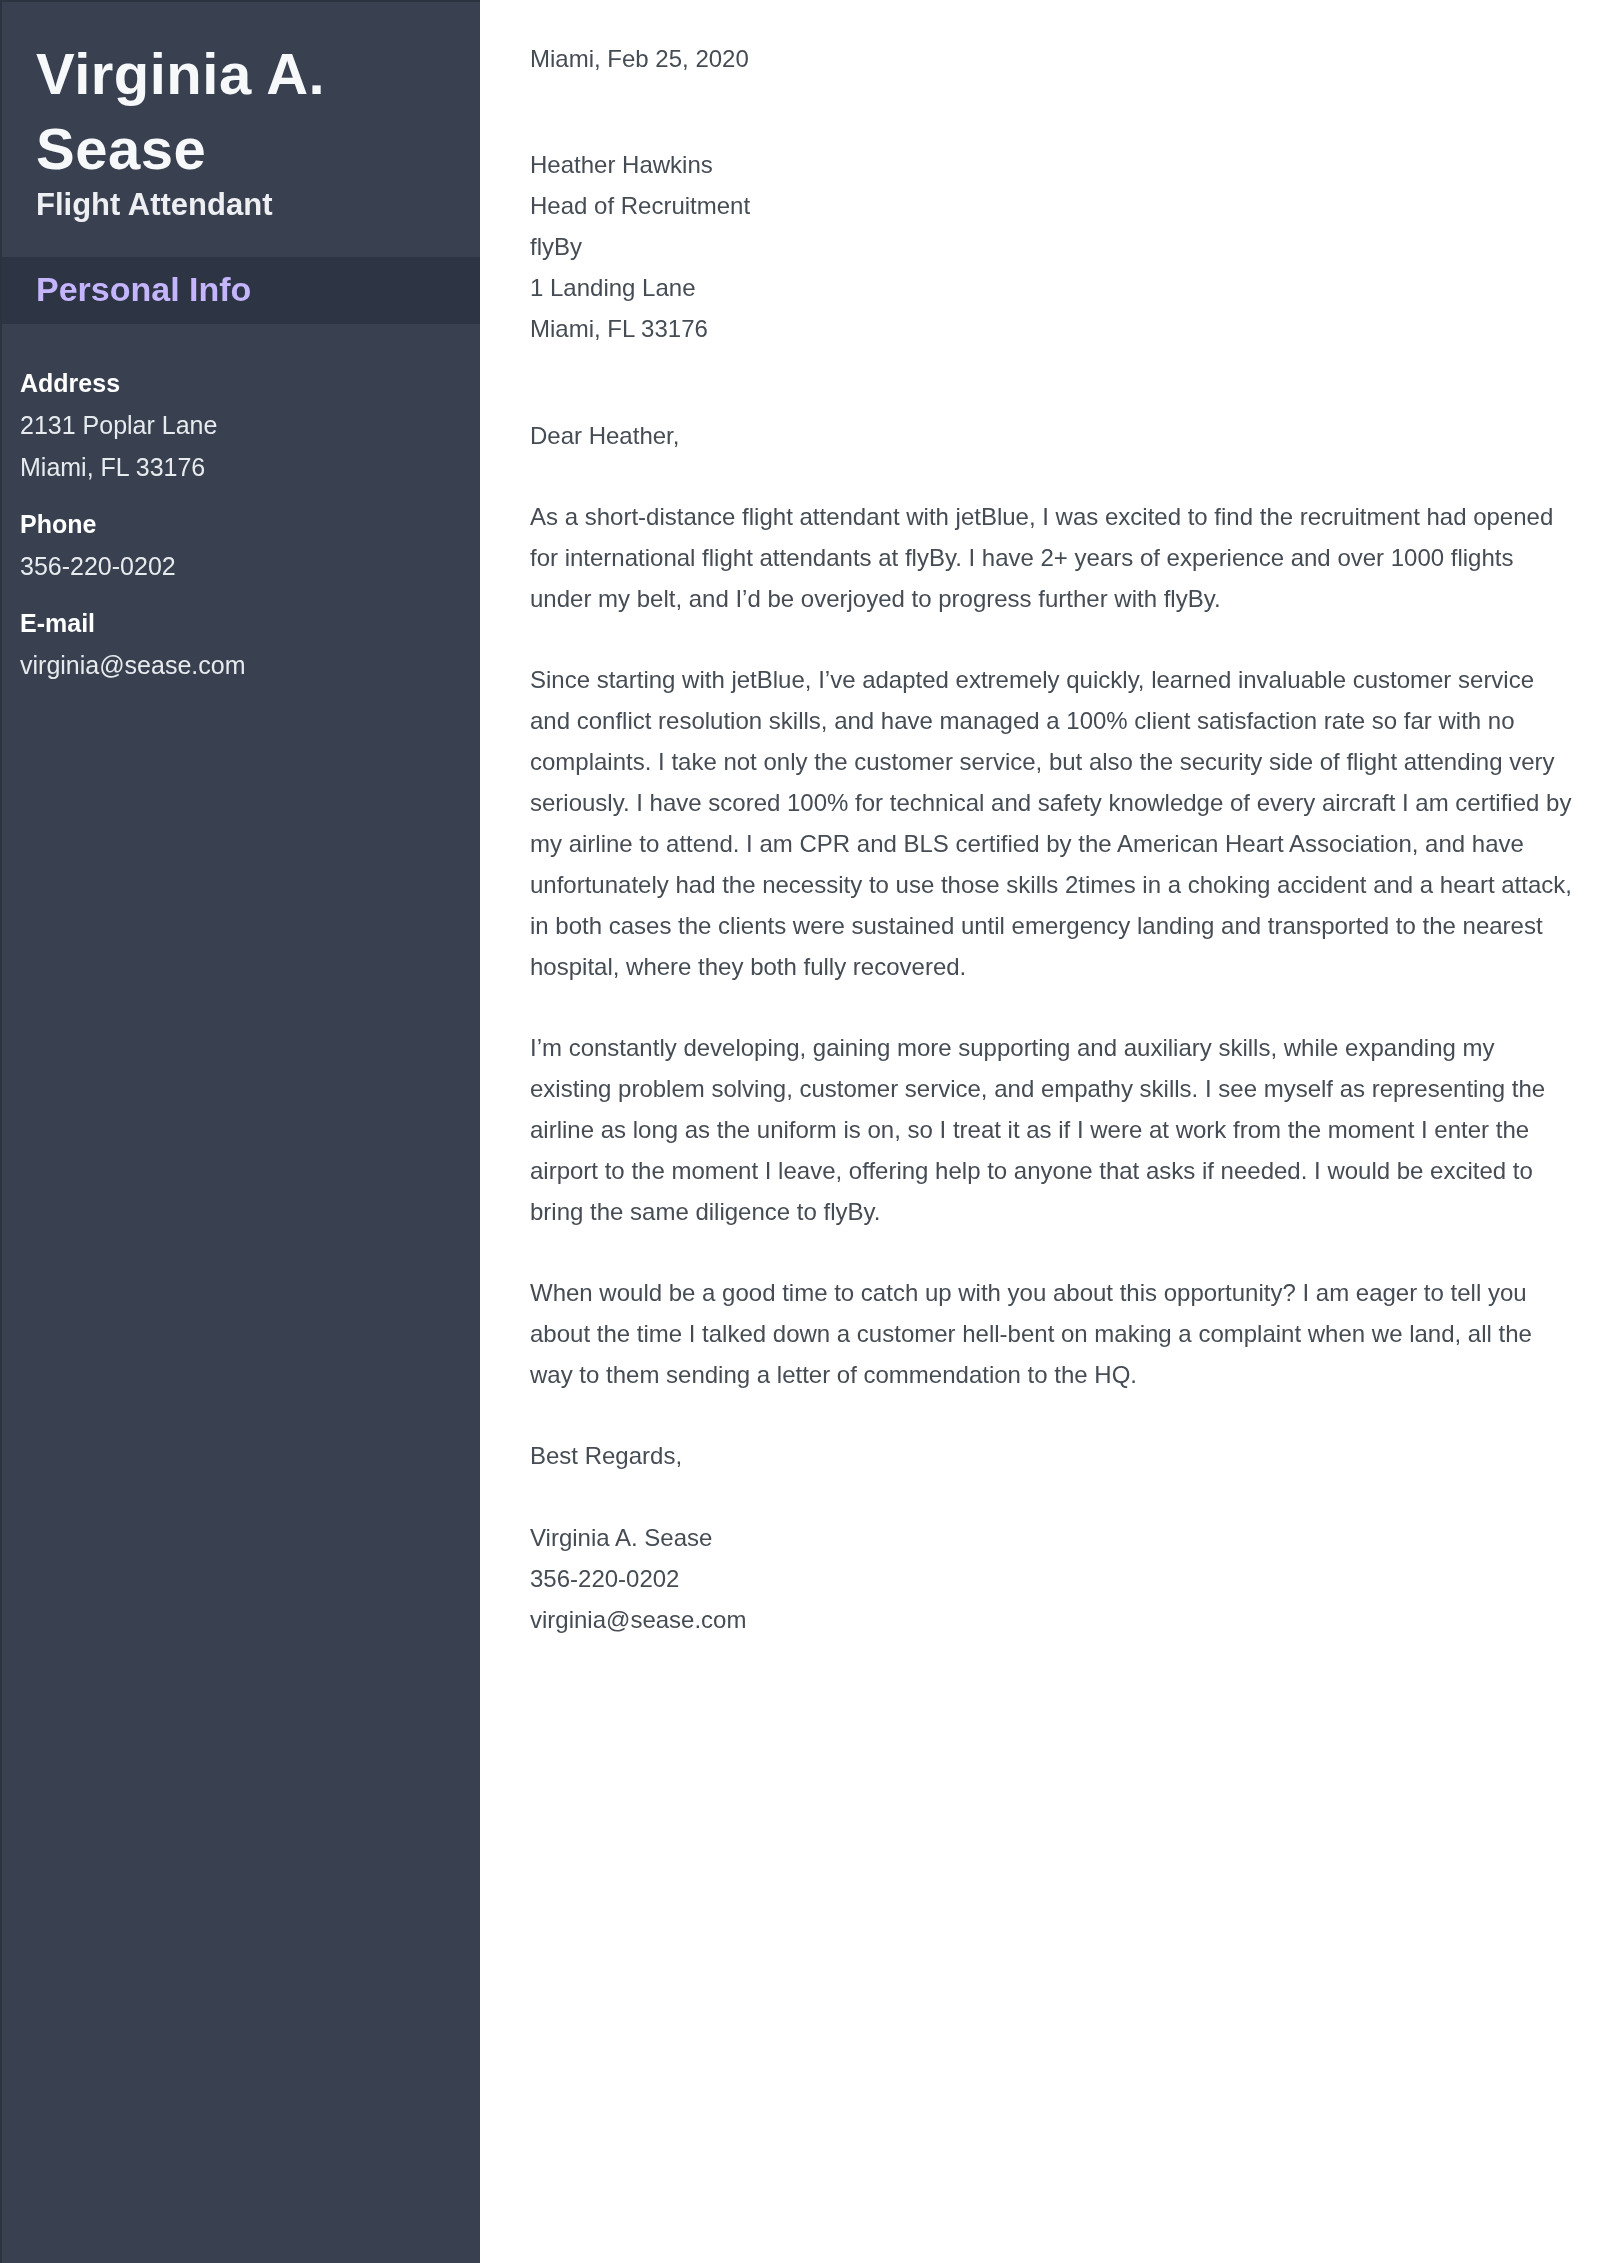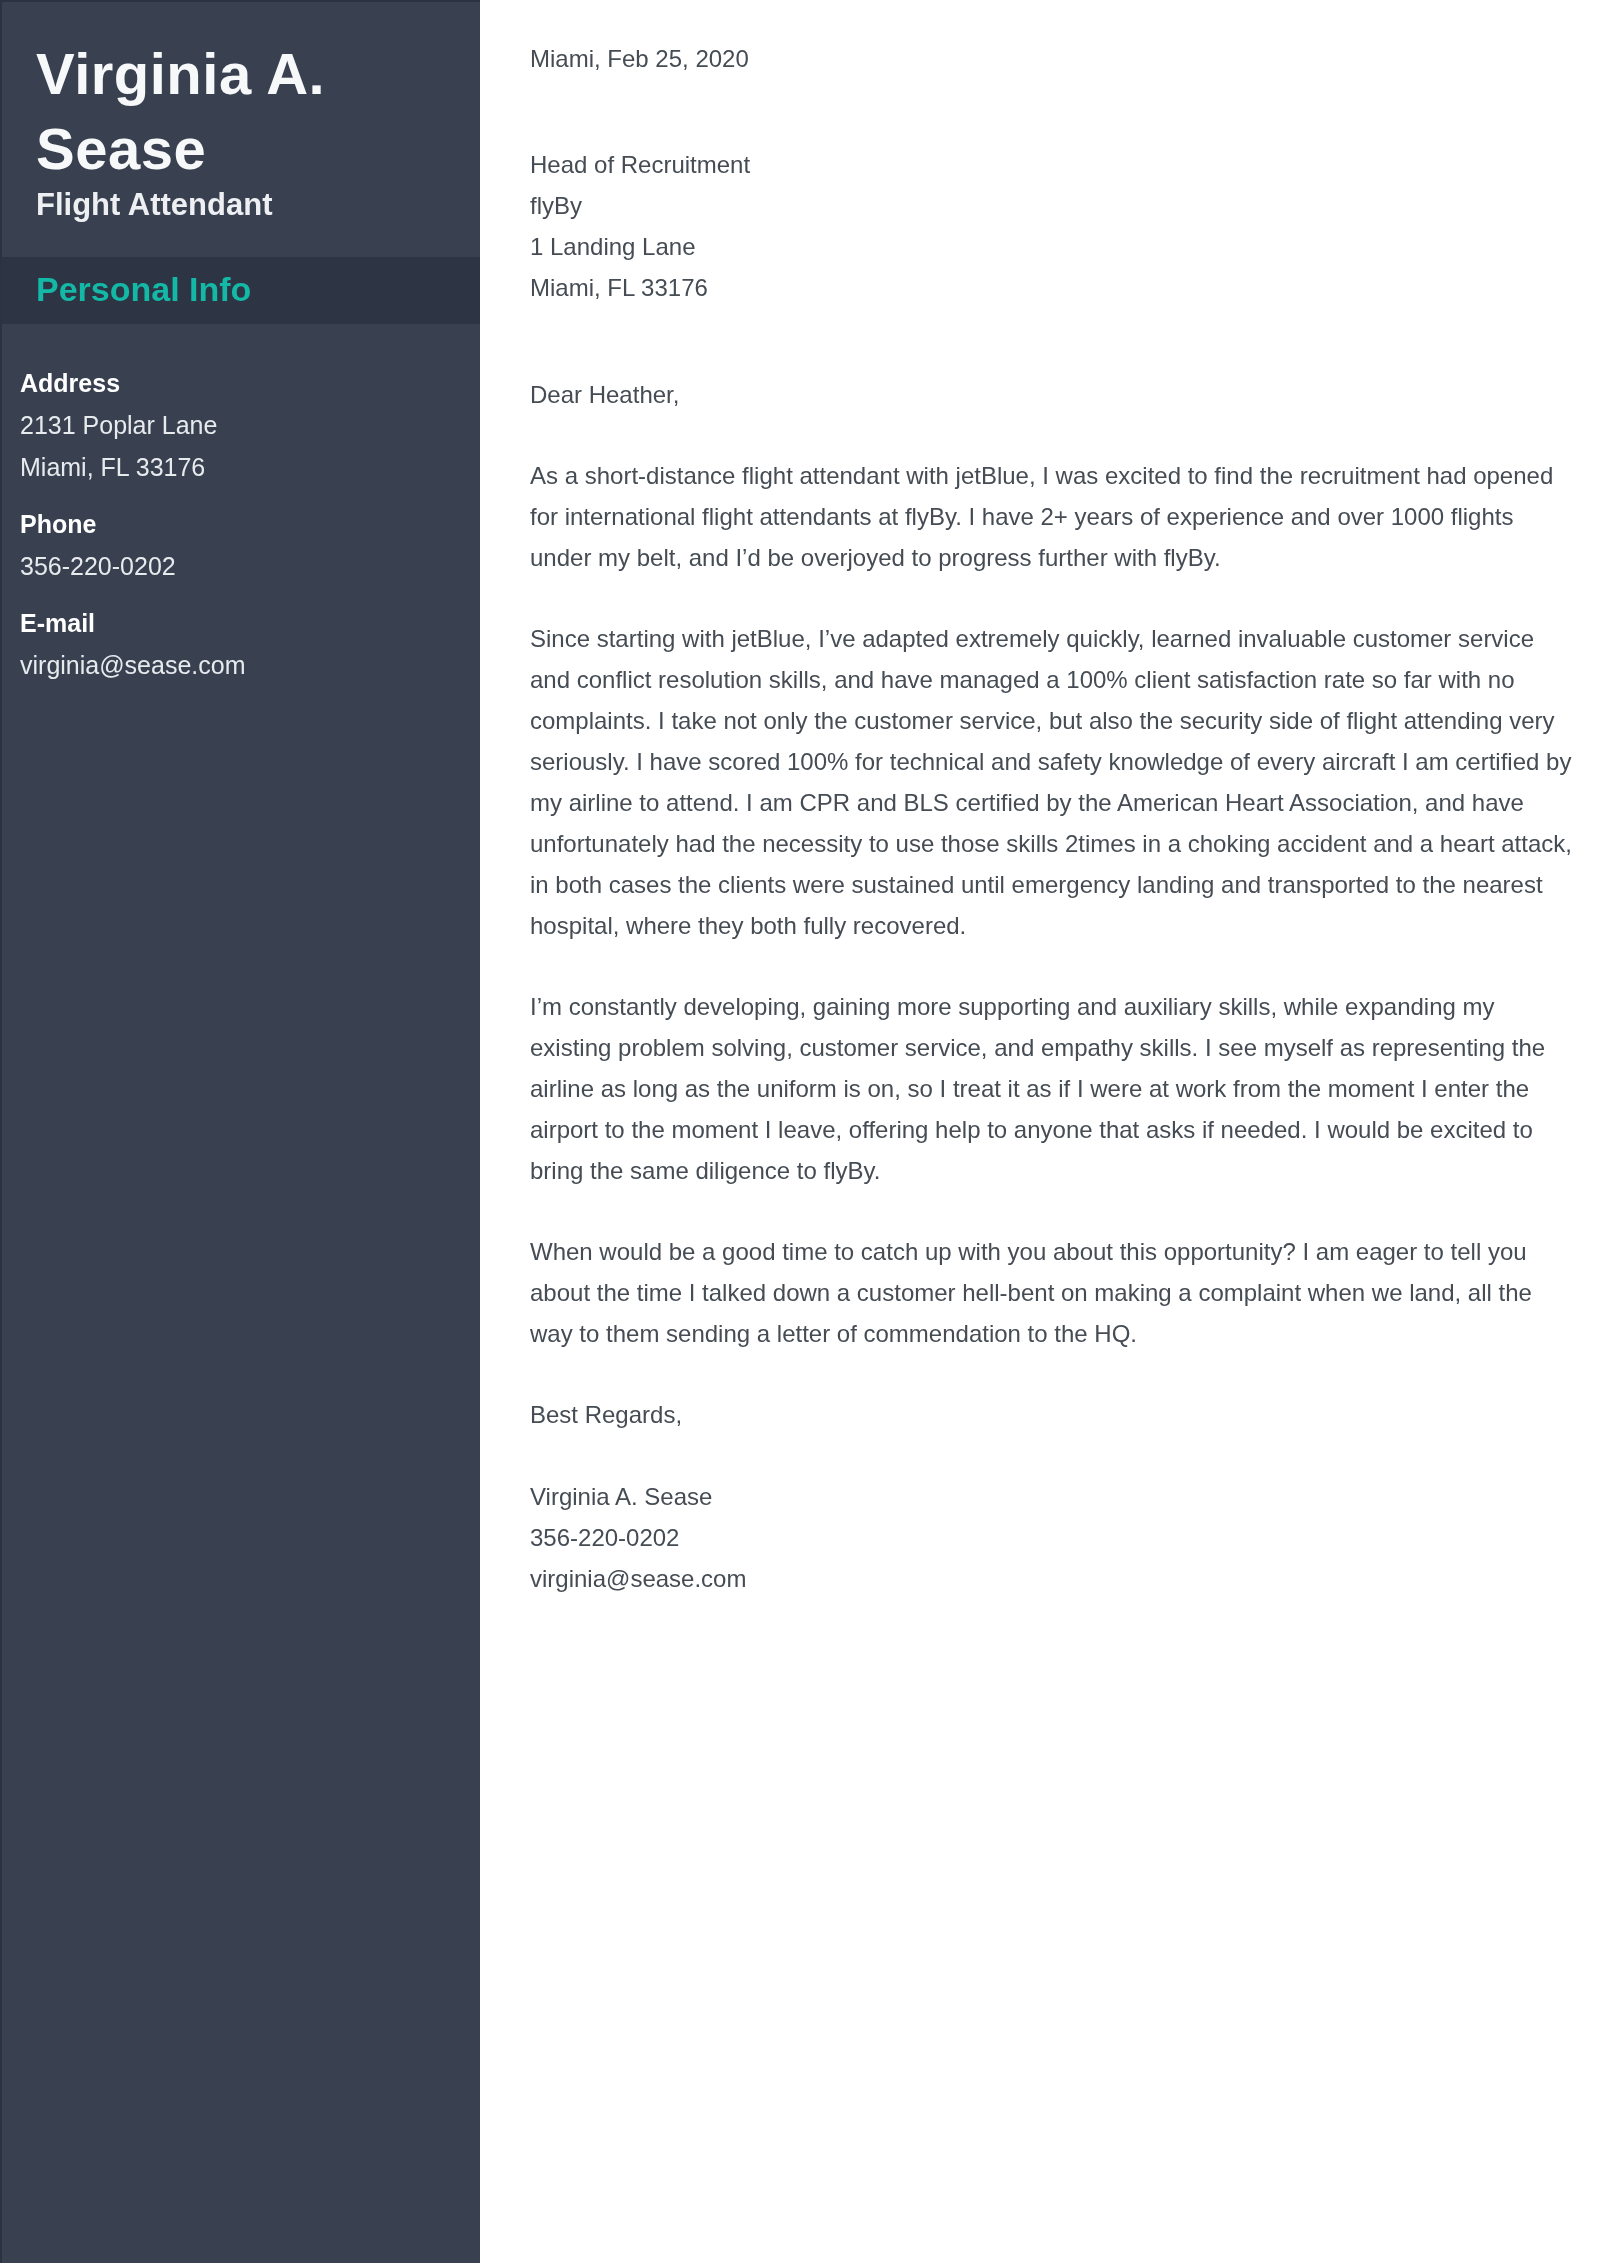--- a/index.html
+++ b/index.html
@@ -28,21 +28,21 @@
   }
   .job-title {
     font-size:31px; font-weight:700;
     color:#edeff2;
   }
   .section-band {
     margin-top:34px;
     background:#2d3443;
     padding:13px 40px 15px 34px;
     font-size:34px; font-weight:bold;
-    color:#14b8a6;
+    color:#c4b5fd;
   }
   .fields { padding:38px 34px 0 18px; font-size:25px; }
   .field-group { margin-bottom:15px; }
   .field-label { font-weight:bold; line-height:42px; color:#ffffff; }
   .field-value { font-weight:400; line-height:42px; color:#e8ebee; }
   
   .letter {
     position:absolute; left:480px; top:0; right:0;
     padding:38px 22px 0 50px;
     color:#454c54;
@@ -81,20 +81,21 @@
         <div class="field-label">E-mail</div>
         <div class="field-value">virginia@sease.com</div>
       </div>
     </div>
   </aside>
 
   <main class="letter">
     <div class="date-line">Miami, Feb 25, 2020</div>
 
     <div class="recipient">
+      <div>Heather Hawkins</div>
       <div>Head of Recruitment</div>
       <div>flyBy</div>
       <div>1 Landing Lane</div>
       <div>Miami, FL 33176</div>
     </div>
 
     <div class="salutation">Dear Heather,</div>
 
     <p class="para">As a short-distance flight attendant with jetBlue, I was excited to find the recruitment had opened for international flight attendants at flyBy. I have 2+ years of experience and over 1000 flights under my belt, and I’d be overjoyed to progress further with flyBy.</p>
     <p class="para">Since starting with jetBlue, I’ve adapted extremely quickly, learned invaluable customer service and conflict resolution skills, and have managed a 100% client satisfaction rate so far with no complaints. I take not only the customer service, but also the security side of flight attending very seriously. I have scored 100% for technical and safety knowledge of every aircraft I am certified by my airline to attend. I am CPR and BLS certified by the American Heart Association, and have unfortunately had the necessity to use those skills 2times in a choking accident and a heart attack, in both cases the clients were sustained until emergency landing and transported to the nearest hospital, where they both fully recovered.</p>

